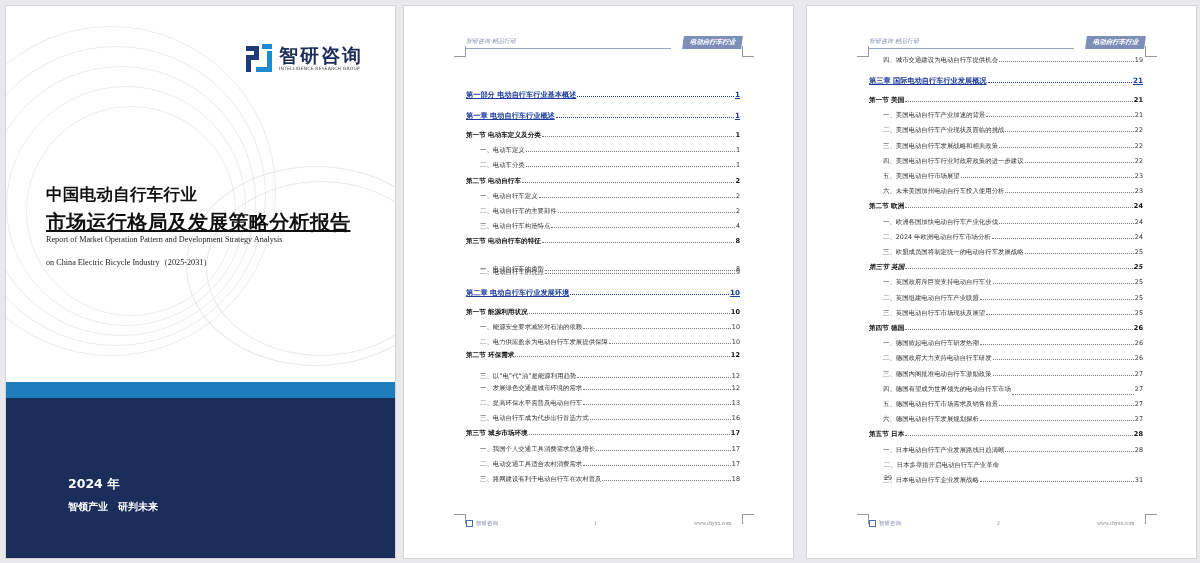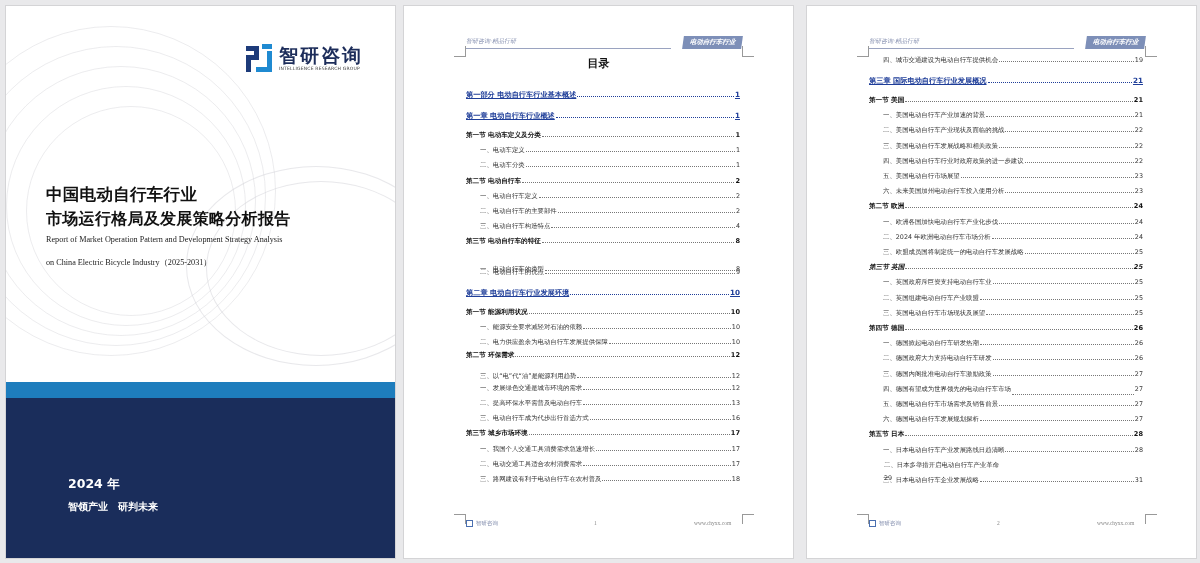--- a/index.html
+++ b/index.html
@@ -20,21 +20,21 @@
   .logo-mark .b3 { position: absolute; left: 0; top: 11px; width: 13px; height: 5px; background: #1d3b7a; }
   .logo-mark .b4 { position: absolute; left: 0; top: 11px; width: 5px; height: 17px; background: #1d3b7a; }
   .logo-mark .b5 { position: absolute; left: 16px; top: 0; width: 10px; height: 5px; background: #1f8ad1; }
   .logo-mark .b6 { position: absolute; left: 21px; top: 7px; width: 5px; height: 21px; background: #1f8ad1; }
   .logo-mark .b7 { position: absolute; left: 10px; top: 23px; width: 16px; height: 5px; background: #1f8ad1; }
   .logo-text .cn { font-size: 19px; color: #1d2d5a; letter-spacing: 2px; line-height: 20px; font-weight: bold; }
   .logo-text .en { font-size: 4.5px; color: #444; letter-spacing: 0.2px; line-height: 8px; }
 
   .cov-year { position: absolute; left: 40px; top: 142px; font-size: 23px; font-weight: bold; color: #111; font-family: "DejaVu Sans", sans-serif; }
   .cov-t1 { position: absolute; left: 40px; top: 178px; font-size: 16.5px; font-weight: bold; color: #111; letter-spacing: 0.3px; }
-  .cov-t2 { position: absolute; left: 40px; top: 203px; font-size: 16px; font-weight: bold; color: #111; letter-spacing: 0.3px; }
+  .cov-t2 { position: absolute; left: 40px; top: 203px; font-size: 20px; font-weight: bold; color: #111; letter-spacing: 0.3px; text-decoration: underline; }
   .cov-en1 { position: absolute; left: 40px; top: 229px; font-size: 8.2px; color: #222; font-family: "Liberation Serif", serif; }
   .cov-en2 { position: absolute; left: 40px; top: 251px; font-size: 8.2px; color: #222; font-family: "Liberation Serif", serif; }
 
   .cov-stripe { position: absolute; left: 0; top: 376px; width: 100%; height: 16px; background: #1e7dbd; }
   .cov-navy { position: absolute; left: 0; top: 392px; width: 100%; height: 162px; background: #1a2d5b; }
   .cov-date { position: absolute; left: 62px; top: 470px; color: #fff; font-size: 12.5px; font-weight: bold; }
   .cov-slogan { position: absolute; left: 62px; top: 494px; color: #fff; font-size: 10px; font-weight: bold; word-spacing: 6px; }
 
   
   .hdr-left { position: absolute; left: 62px; top: 31px; font-size: 6px; color: #8690b0; font-style: italic; }
@@ -100,21 +100,20 @@
   <div class="cov-slogan">智领产业　研判未来</div>
 </div>
 
 <div class="page" id="p2">
   <div class="hdr-corner-l"></div>
   <div class="hdr-left">智研咨询·精品行研</div>
   <div class="hdr-line"></div>
   <div class="hdr-badge">电动自行车行业</div>
   <div class="hdr-corner-r"></div>
 
-  <div class="toc-title">目录</div>
 
   <div class="toc" style="top:0;" id="toc1">
       <div class="row part" style="top: 83px;">
         <span class="lbl">第一部分  电动自行车行业基本概述</span>
         <span class="dots"></span>
         <span class="pg">1</span>
       </div>
       <div class="row chap" style="top: 104px;">
         <span class="lbl">第一章  电动自行车行业概述</span>
         <span class="dots"></span>

